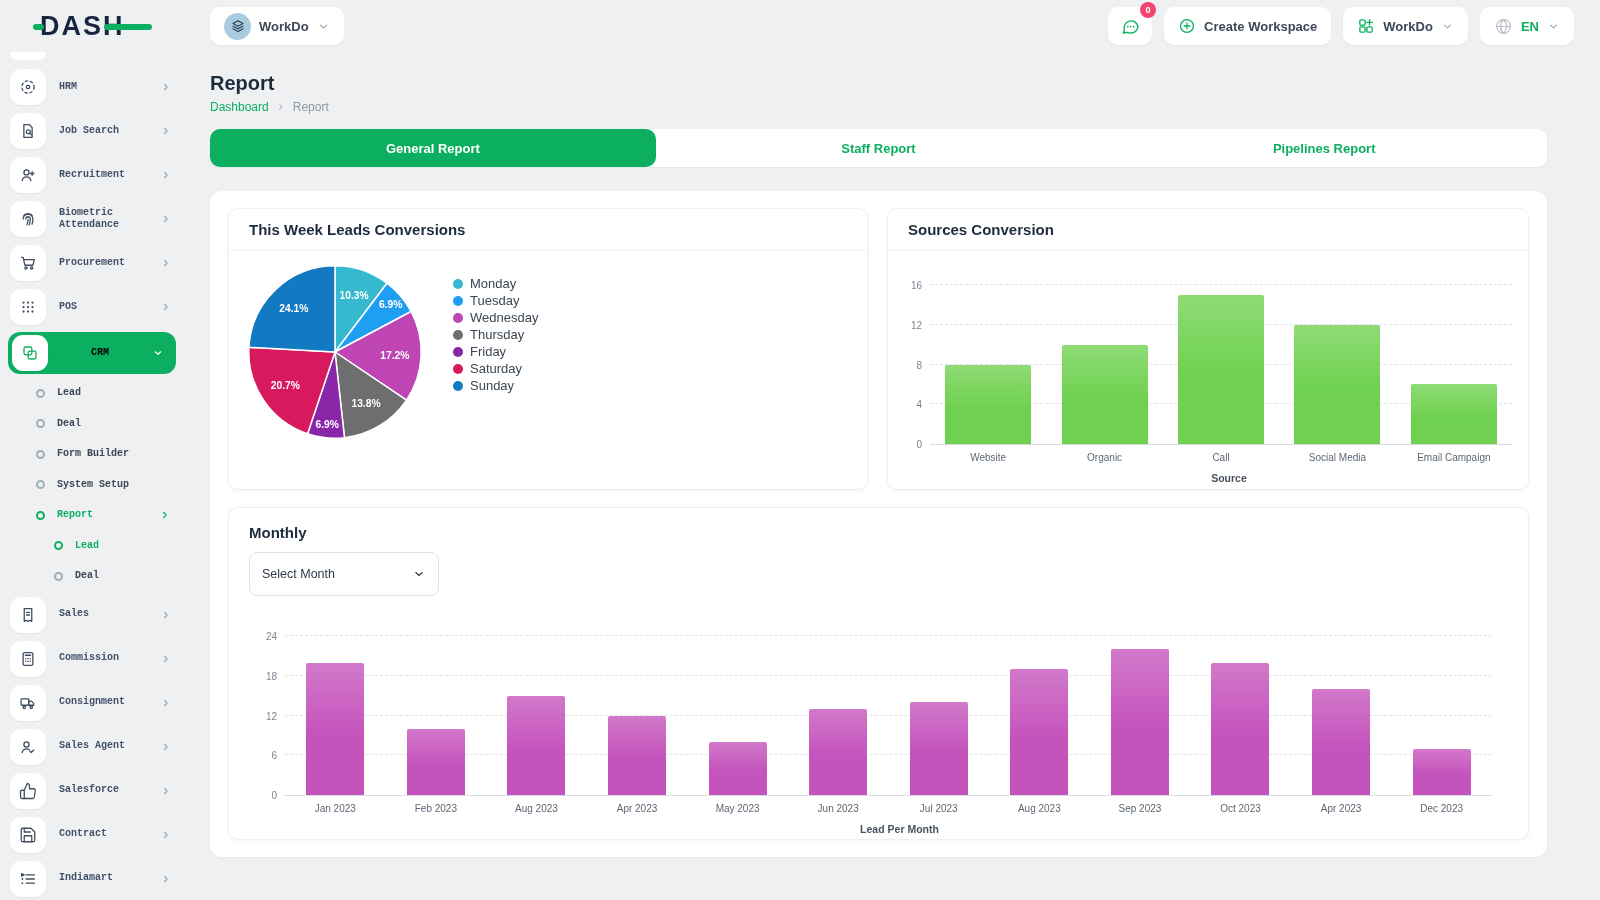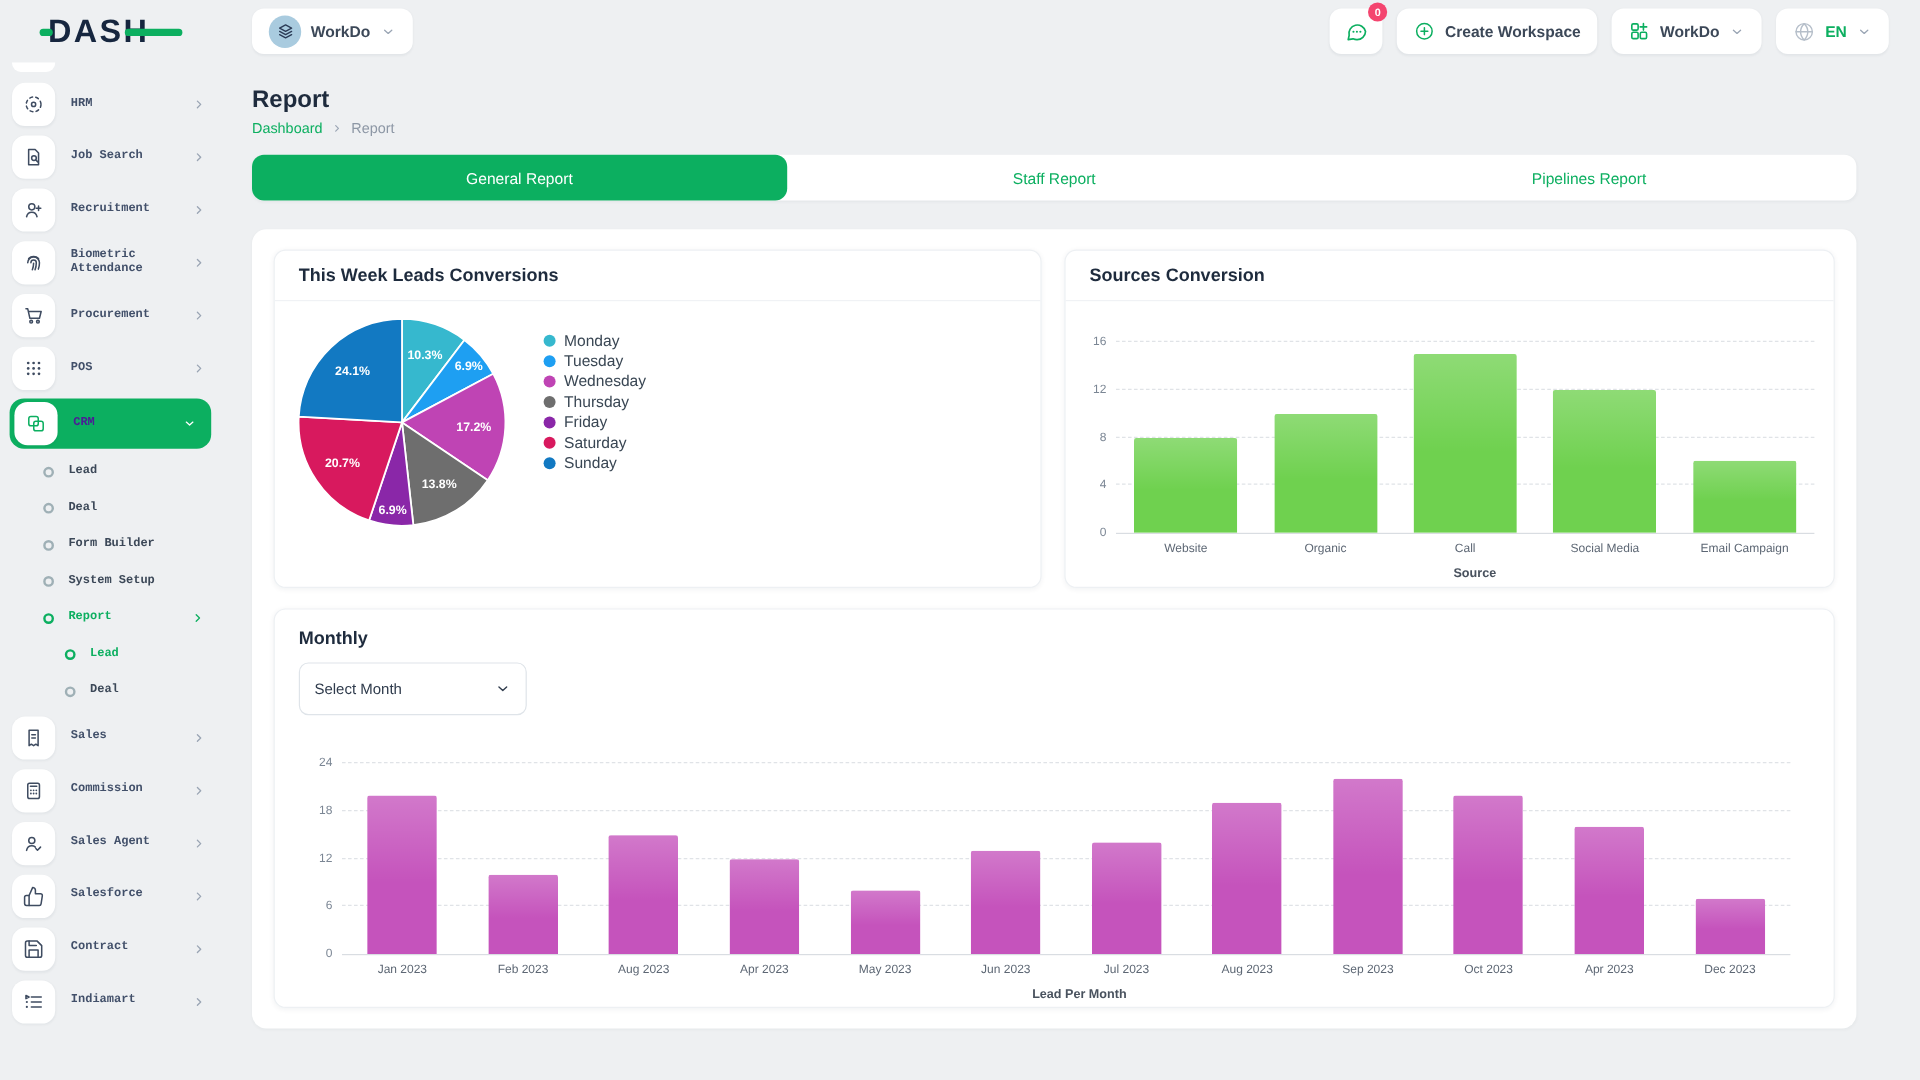--- a/index.html
+++ b/index.html
@@ -29,38 +29,38 @@
 
   
   .sidebar { position:absolute; top:52px; left:0; bottom:0; width:185px; overflow:hidden; padding-top:0; }
   .side-stub { width:36px; height:15px; background:#fff; border-radius:10px; margin:-7px 0 6px 10px; }
   .s-item { display:flex; align-items:center; gap:13px; padding:3px 13px 3px 10px; margin:2px 0; min-height:40px; cursor:pointer; }
   .s-icon { width:36px; height:36px; border-radius:11px; background:#fff; display:flex; align-items:center; justify-content:center;
             color:#3f4c61; box-shadow:0 1px 2px rgba(25,39,60,.05); flex:none; }
   .s-label { flex:1; font-size:10px; font-weight:600; color:#42506a; line-height:1.25;font-family:Liberation Mono, monospace; }
   .s-chev { flex:none; display:flex; color:#9aa5b4; }
   .s-item.active { background:#0caf60; border-radius:12px; margin:4px 9px 4px 8px; padding:3px 12px 3px 4px; }
-  .s-item.active .s-label { color:#4c1d95; }
+  .s-item.active .s-label { color:#000000;text-align:center; }
   .s-item.active .s-icon { color:#0caf60; }
   .s-item.active .s-chev { color:#fff; }
   .s-sub { display:flex; align-items:center; gap:12px; padding:9px 14px 9px 36px; cursor:pointer; }
   .s-sub .s-label { font-weight:600; color:#3c4858; }
   .bullet { width:9px; height:9px; border-radius:50%; border:2px solid #9fb0b6; flex:none; }
   .s-sub.active .s-label { color:#0caf60; }
   .s-sub.active .bullet { border-color:#0caf60; }
   .s-sub .s-chev { color:#0caf60; }
   .s-sub.nested { padding-left:54px; }
 
   
   .main { position:absolute; left:185px; top:52px; right:0; bottom:0; padding:20px 53px 0 25px; overflow:hidden; }
   h1 { font-size:20px; font-weight:700; color:#1e2b3d; }
   .breadcrumb { margin-top:5px; font-size:12px; color:#8d97a5; display:flex; align-items:center; gap:7px; }
   .breadcrumb a { color:#0caf60; cursor:pointer; text-decoration:none; font-weight:500; }
   .tabbar { margin-top:15px; display:flex; background:#fff; border-radius:10px; height:38px; box-shadow:0 1px 3px rgba(25,39,60,.05); }
-  .tab { flex:1; display:flex; align-items:center; justify-content:center; font-size:13px; color:#0caf60; font-weight:400; cursor:pointer; }
+  .tab { flex:1; display:flex; align-items:center; justify-content:center; font-size:13px; color:#0caf60; font-weight:700; cursor:pointer; }
   .tab.active { background:#0caf60; color:#fff; border-radius:10px; }
 
   .panel { margin-top:24px; background:#fff; border-radius:12px; padding:17px 18px; box-shadow:0 1px 3px rgba(25,39,60,.04); }
   .cards-row { display:flex; gap:19px; }
   .card { background:#fff; border:1px solid #edf0f3; border-radius:10px; box-shadow:0 1px 4px rgba(25,39,60,.05); }
   .cards-row .card { height:282px; }
   .card.grow { flex:1; }
   .card-head { padding:12px 20px; border-bottom:1px solid #f0f2f5; font-size:15px; font-weight:700; color:#1e2b3d; }
   .card-body { position:relative; height:239px; }
 
@@ -352,20 +352,36 @@
                 <circle cx="9" cy="11.5" r="1"></circle>
                 <circle cx="12" cy="11.5" r="1"></circle>
                 <circle cx="15" cy="11.5" r="1"></circle>
                 <circle cx="9" cy="15" r="1"></circle>
                 <circle cx="12" cy="15" r="1"></circle>
                 <circle cx="15" cy="15" r="1"></circle>
               </g>
             </svg>
           </span>
           <span class="s-label">Commission</span>
+          <span class="s-chev">
+            <svg width="12" height="12" viewBox="0 0 24 24" fill="none" stroke="currentColor" stroke-width="2.2" stroke-linecap="round" stroke-linejoin="round">
+              <path d="M9 6.5l5.5 5.5L9 17.5"></path>
+            </svg>
+          </span>
+        </div>
+        <div class="s-item">
+          <span class="s-icon">
+            <svg width="18" height="18" viewBox="0 0 24 24" fill="none" stroke="currentColor" stroke-width="1.7" stroke-linecap="round" stroke-linejoin="round">
+              <rect x="2.8" y="6.5" width="10.2" height="8.5" rx="1"></rect>
+              <path d="M13 9.5h3.6l2.9 3v2.5h-6.5z"></path>
+              <circle cx="7" cy="17.8" r="1.6"></circle>
+              <circle cx="16.3" cy="17.8" r="1.6"></circle>
+            </svg>
+          </span>
+          <span class="s-label">Consignment</span>
           <span class="s-chev">
             <svg width="12" height="12" viewBox="0 0 24 24" fill="none" stroke="currentColor" stroke-width="2.2" stroke-linecap="round" stroke-linejoin="round">
               <path d="M9 6.5l5.5 5.5L9 17.5"></path>
             </svg>
           </span>
         </div>
         <div class="s-item">
           <span class="s-icon">
             <svg width="18" height="18" viewBox="0 0 24 24" fill="none" stroke="currentColor" stroke-width="1.7" stroke-linecap="round" stroke-linejoin="round">
               <circle cx="10" cy="8.5" r="3.4"></circle>

